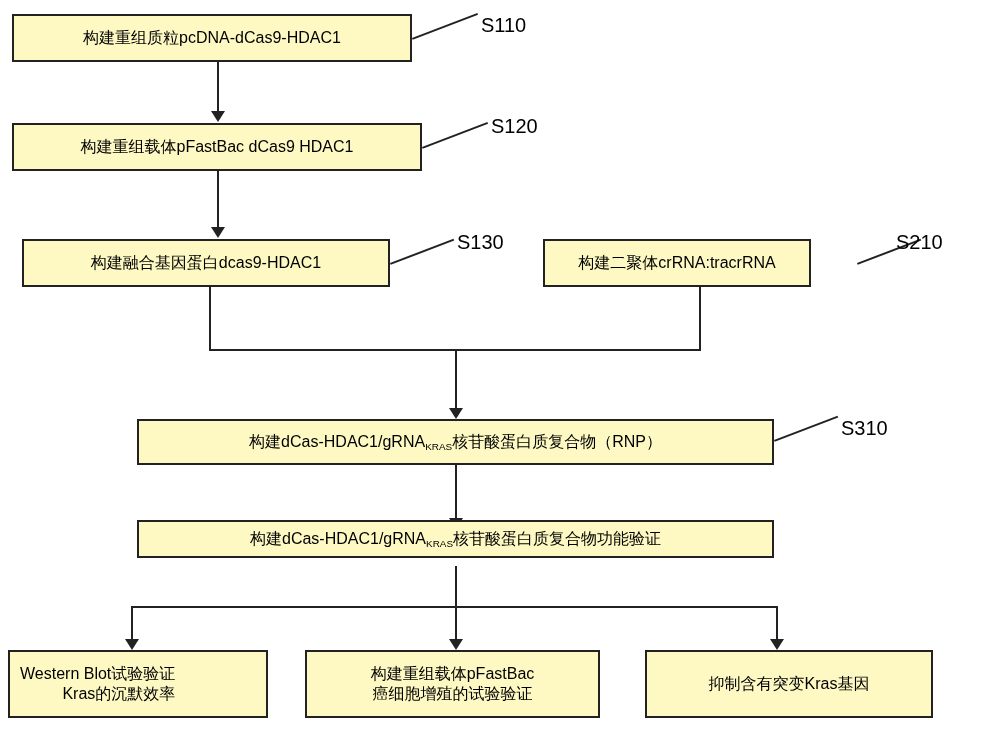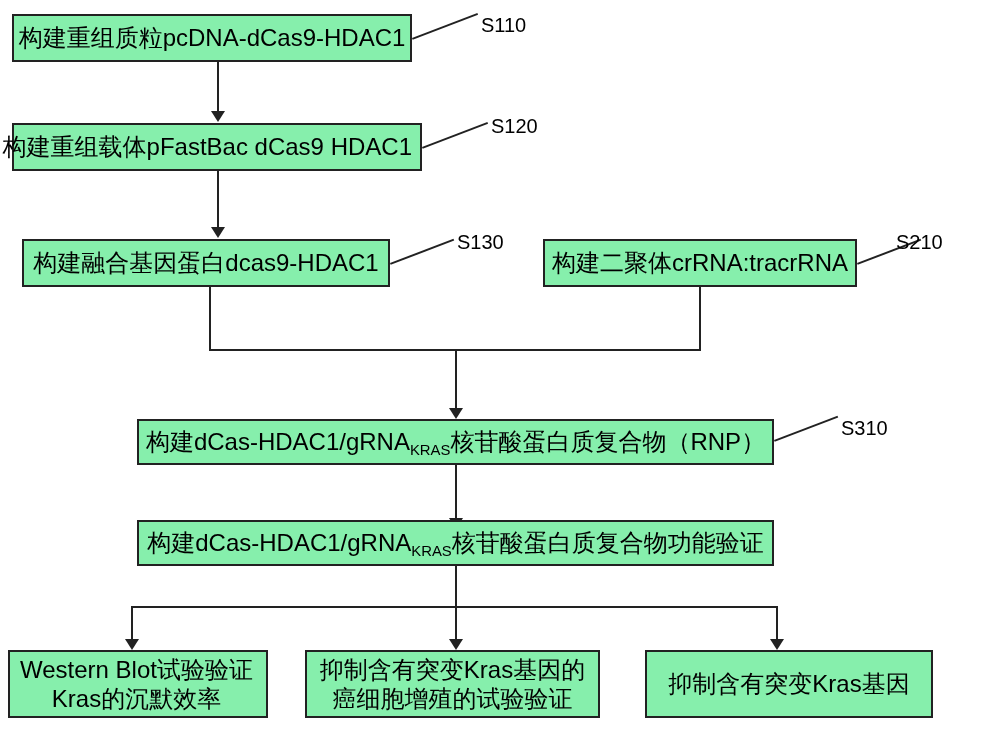--- a/index.html
+++ b/index.html
@@ -15,26 +15,26 @@
     position: relative;
     width: 1000px;
     height: 737px;
     background: #ffffff;
     overflow: hidden;
   }
   .node {
     position: absolute;
     box-sizing: border-box;
     border: 2px solid #222222;
-    background: #86efac;
+    background: #fef9c3;
     display: flex;
     align-items: center;
     justify-content: center;
     text-align: center;
-    font-size: 24px;
+    font-size: 16px;
     line-height: 1.22;
     padding: 2px 8px;
     white-space: nowrap;
   }
   .node.wrap {
     white-space: normal;
   }
   .node .txt {
     display: block;
   }
@@ -78,36 +78,36 @@
 
   <div class="node" style="left:12px; top:14px; width:400px; height:48px;">
     <span class="txt">构建重组质粒pcDNA-dCas9-HDAC1</span>
   </div>
   <div class="lbl-line" style="left:412px; top:38px; width:70px; transform: rotate(-21deg);"></div>
   <div class="tag" style="left:481px; top:14px;">S110</div>
 
   <div class="conn v" style="left:217px; top:62px; height:51px;"></div>
   <div class="arrow" style="left:211px; top:111px;"></div>
 
-  <div class="node" style="left:12px; top:123px; width:410px; height:48px;justify-content:flex-end;">
+  <div class="node" style="left:12px; top:123px; width:410px; height:48px;">
     <span class="txt">构建重组载体pFastBac dCas9 HDAC1</span>
   </div>
   <div class="lbl-line" style="left:422px; top:147px; width:70px; transform: rotate(-21deg);"></div>
   <div class="tag" style="left:491px; top:115px;">S120</div>
 
   <div class="conn v" style="left:217px; top:171px; height:58px;"></div>
   <div class="arrow" style="left:211px; top:227px;"></div>
 
   <div class="node" style="left:22px; top:239px; width:368px; height:48px;">
     <span class="txt">构建融合基因蛋白dcas9-HDAC1</span>
   </div>
   <div class="lbl-line" style="left:390px; top:263px; width:68px; transform: rotate(-21deg);"></div>
   <div class="tag" style="left:457px; top:231px;">S130</div>
 
-  <div class="node" style="left:543px; top:239px; width:314px; height:48px;">
+  <div class="node" style="left:543px; top:239px; width:268px; height:48px;">
     <span class="txt">构建二聚体crRNA:tracrRNA</span>
   </div>
   <div class="lbl-line" style="left:857px; top:263px; width:68px; transform: rotate(-21deg);"></div>
   <div class="tag" style="left:896px; top:231px;">S210</div>
 
   <div class="conn v" style="left:209px; top:287px; height:64px;"></div>
   <div class="conn v" style="left:699px; top:287px; height:64px;"></div>
   <div class="conn h" style="left:209px; top:349px; width:492px;"></div>
   <div class="conn v" style="left:455px; top:349px; height:61px;"></div>
   <div class="arrow" style="left:449px; top:408px;"></div>
@@ -116,45 +116,45 @@
     <span class="txt">
       <span>构建dCas-HDAC1/gRNA</span><sub>KRAS</sub><span>核苷酸蛋白质复合物（RNP）</span>
     </span>
   </div>
   <div class="lbl-line" style="left:774px; top:440px; width:68px; transform: rotate(-21deg);"></div>
   <div class="tag" style="left:841px; top:400px;margin-top:17px;">S310</div>
 
   <div class="conn v" style="left:455px; top:465px; height:55px;"></div>
   <div class="arrow" style="left:449px; top:518px;"></div>
 
-  <div class="node" style="left:137px; top:520px; width:637px; height:46px;">
+  <div class="node" style="left:137px; top:520px; width:637px; height:38px;">
     <span class="txt">
       <span>构建dCas-HDAC1/gRNA</span><sub>KRAS</sub><span>核苷酸蛋白质复合物功能验证</span>
     </span>
   </div>
 
   <div class="conn v" style="left:455px; top:566px; height:42px;"></div>
   <div class="conn h" style="left:131px; top:606px; width:647px;"></div>
   <div class="conn v" style="left:131px; top:606px; height:35px;"></div>
   <div class="conn v" style="left:455px; top:606px; height:35px;"></div>
   <div class="conn v" style="left:776px; top:606px; height:35px;"></div>
   <div class="arrow" style="left:125px; top:639px;"></div>
   <div class="arrow" style="left:449px; top:639px;"></div>
   <div class="arrow" style="left:770px; top:639px;"></div>
 
-  <div class="node wrap" style="left:8px; top:650px; width:260px; height:68px; justify-content:flex-start; text-align:center; padding-left:10px;">
+  <div class="node wrap" style="left:8px; top:650px; width:260px; height:68px; justify-content:flex-start; text-align:right; padding-left:10px;">
     <span class="txt">
       <span style="display:block;">Western Blot试验验证</span>
       <span style="display:block;">Kras的沉默效率</span>
     </span>
   </div>
 
   <div class="node wrap" style="left:305px; top:650px; width:295px; height:68px;">
     <span class="txt">
-      <span style="display:block;">抑制含有突变Kras基因的</span>
+      <span style="display:block;">构建重组载体pFastBac</span>
       <span style="display:block;">癌细胞增殖的试验验证</span>
     </span>
   </div>
 
   <div class="node wrap" style="left:645px; top:650px; width:288px; height:68px;">
     <span class="txt">
       <span style="display:block;">抑制含有突变Kras基因</span>
     </span>
   </div>
 

